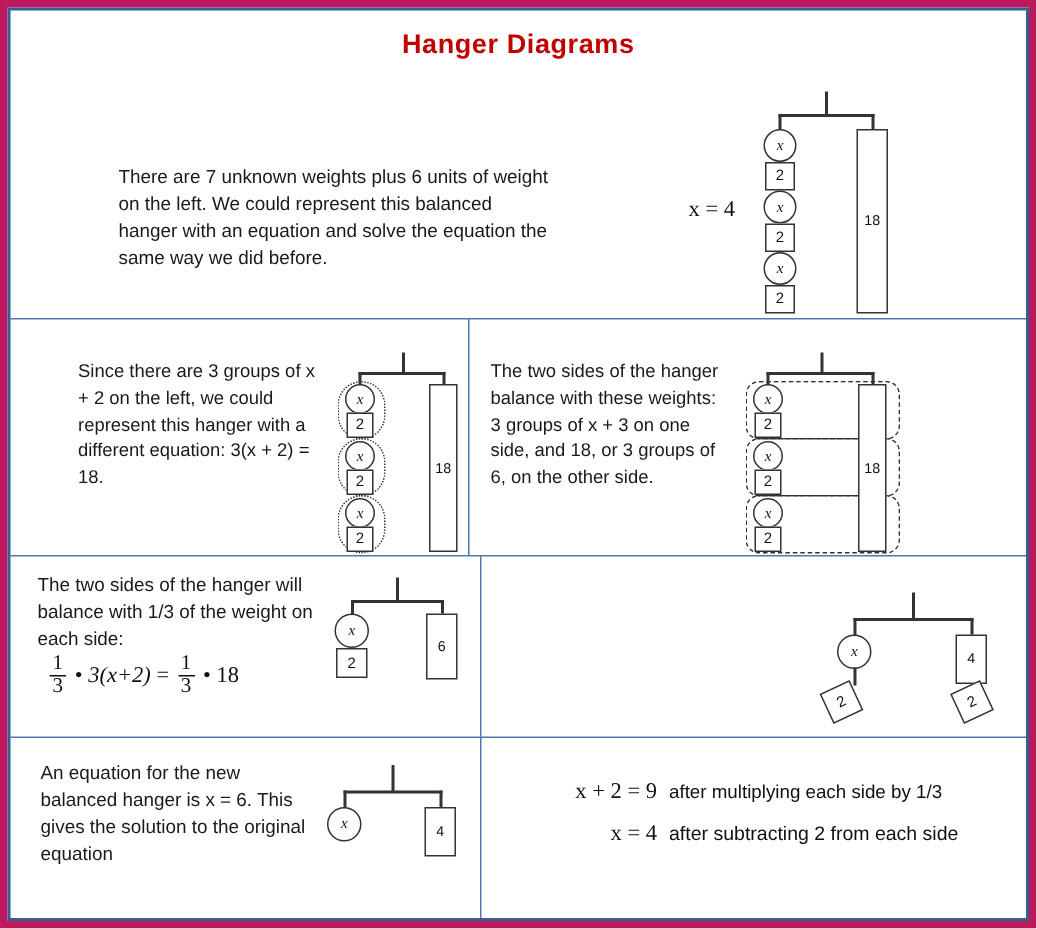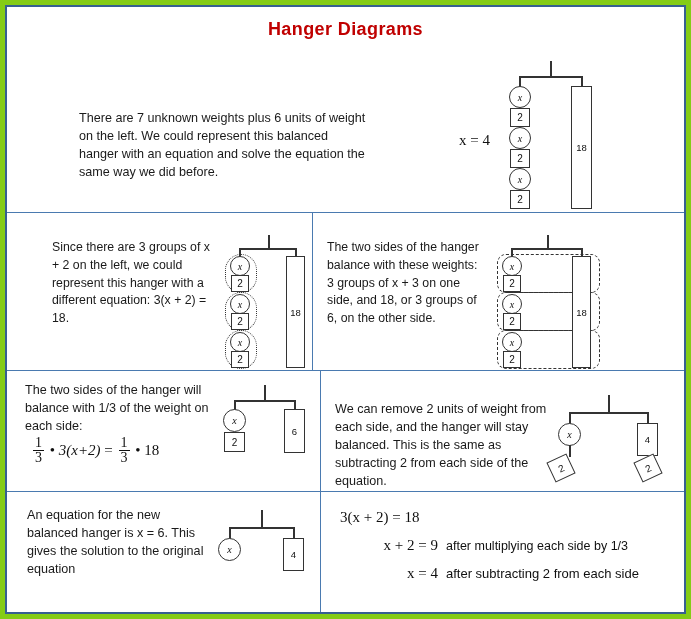--- a/index.html
+++ b/index.html
@@ -8,21 +8,21 @@
     background: #ffffff;
   }
   body {
     font-family: "Liberation Sans", sans-serif;
   }
   #page {
     position: relative;
     width: 691px;
     height: 619px;
     box-sizing: border-box;
-    background: #84cc16;
+    background: #be185d;
     overflow: hidden;
   }
   .frame {
     position: absolute;
     left: 5px;
     top: 5px;
     width: 681px;
     height: 609px;
     box-sizing: border-box;
     border: 2px solid #365f91;
@@ -274,21 +274,20 @@
       <div class="post" style="left:45px; top:0; height:16px;"></div>
       <div class="beam" style="left:15px; top:15px; width:62px;"></div>
       <div class="drop" style="left:15px; top:15px; height:10px;"></div>
       <div class="drop" style="left:75px; top:15px; height:10px;"></div>
 
       <div class="wcircle" style="left:4px; top:24px; width:23px; height:23px;">x</div>
       <div class="wsquare" style="left:5px; top:47px; width:21px; height:20px;">2</div>
       <div class="wbar" style="left:65px; top:24px; width:21px; height:44px;">6</div>
     </div>
 
-    <div class="para" style="left:328px; top:394px; width:218px;">We can remove 2 units of weight from each side, and the hanger will stay balanced. This is the same as subtracting 2 from each side of the equation.</div>
 
     <div class="hanger" style="left:538px; top:388px; width:130px; height:95px;">
       <div class="post" style="left:63px; top:0; height:18px;"></div>
       <div class="beam" style="left:24px; top:17px; width:80px;"></div>
       <div class="drop" style="left:24px; top:17px; height:12px;"></div>
       <div class="drop" style="left:102px; top:17px; height:12px;"></div>
 
       <div class="wcircle" style="left:13px; top:28px; width:23px; height:23px;">x</div>
       <div class="drop" style="left:24px; top:50px; height:12px;"></div>
       <div class="diamond" style="left:5px; top:62px; width:22px; height:22px; transform:rotate(-25deg);">
@@ -307,24 +306,20 @@
       <div class="post" style="left:56px; top:0; height:18px;"></div>
       <div class="beam" style="left:24px; top:17px; width:66px;"></div>
       <div class="drop" style="left:24px; top:17px; height:12px;"></div>
       <div class="drop" style="left:88px; top:17px; height:12px;"></div>
 
       <div class="wcircle" style="left:13px; top:28px; width:23px; height:23px;">x</div>
       <div class="wbar" style="left:78px; top:28px; width:21px; height:33px;">4</div>
     </div>
 
     <div class="eqblock" style="left:333px; top:502px; width:330px;">
-      <div style="display:flex; align-items:baseline;">
-        <span class="eqline" style="width:95px; text-align:left;">3(x + 2) = 18</span>
-        <span class="eqline" style="font-family:'Liberation Sans',sans-serif; font-size:12.5px;"></span>
-      </div>
       <div style="display:flex; align-items:baseline; margin-top:11px;">
         <span class="eqline" style="width:98px; text-align:right; padding-right:8px;">x + 2 = 9</span>
         <span class="eqline" style="font-family:'Liberation Sans',sans-serif; font-size:12.5px;">after multiplying each side by 1/3</span>
       </div>
       <div style="display:flex; align-items:baseline; margin-top:11px;">
         <span class="eqline" style="width:98px; text-align:right; padding-right:8px;">x = 4</span>
         <span class="eqline" style="font-family:'Liberation Sans',sans-serif; font-size:13px;">after subtracting 2 from each side</span>
       </div>
     </div>
 

